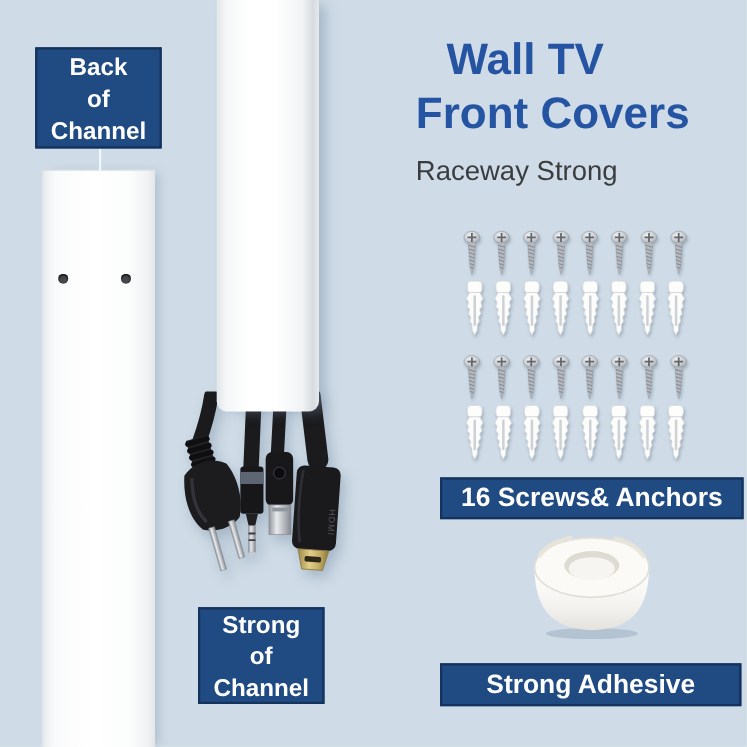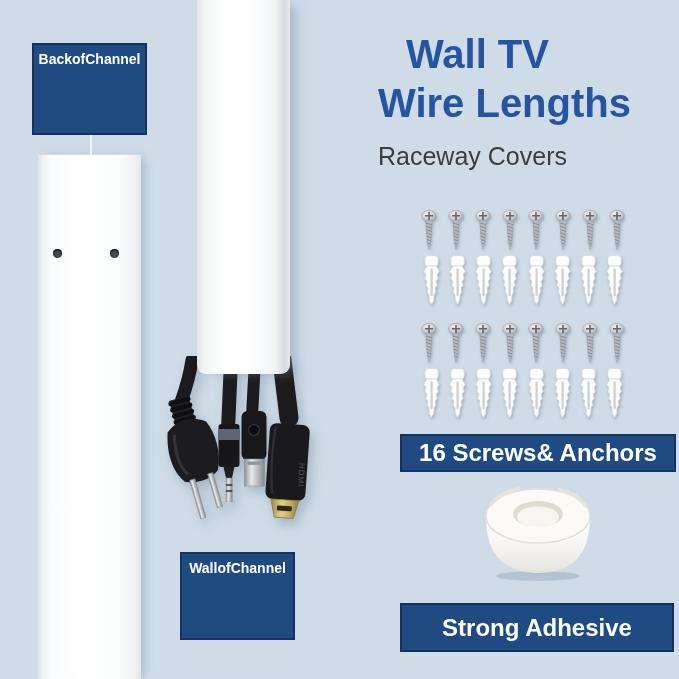--- a/index.html
+++ b/index.html
@@ -27,34 +27,34 @@
     background:linear-gradient(90deg,#e2e6e9 0%,#f4f6f7 9%,#ffffff 32%,#fefefe 58%,#f1f3f5 84%,#d7dbdf 94%,#e6e9ec 100%);
     box-shadow:8px 2px 12px -3px rgba(120,142,165,.5);
     z-index:2;
   }
   .pointer-line{
     position:absolute;left:90px;top:135px;width:2px;height:21px;
     background:rgba(243,249,253,.9);
   }
   
   .callout{
-    position:absolute;display:flex;flex-direction:row;justify-content:center;
-    text-align:center;color:#fff;font-weight:bold;font-size:14px;line-height:29px;
+    position:absolute;display:flex;flex-direction:column;justify-content:center;
+    text-align:center;color:#fff;font-weight:bold;font-size:22px;line-height:29px;
     background:#1f4a82;border:2px solid #15325c;box-sizing:border-box;
     z-index:4;
   }
   .callout-back{left:32px;top:43px;width:115px;height:92px;}
   .callout-front{left:180px;top:552px;width:115px;height:88px;}
   .badge{
     position:absolute;display:flex;align-items:center;justify-content:center;
     color:#fff;font-weight:bold;font-size:24px;
     background:#1f4a82;border:2px solid #15325c;box-sizing:border-box;
   }
   .badge-screws{left:400px;top:434px;width:276px;height:38px;}
-  .badge-adhesive{left:400px;top:603px;width:274px;height:49px;}
+  .badge-adhesive{left:400px;top:603px;width:274px;height:39px;}
   
   .title-block{position:absolute;left:378px;top:30px;width:300px;text-align:left;}
   .title-line{font-weight:bold;color:#2554a3;font-size:40px;line-height:49px;white-space:nowrap;}
   .title-line1{transform:translateX(28px);}
   .subtitle{color:#3a3c3e;font-size:25px;line-height:29px;font-weight:400;margin-top:14px;}
   
   .hw-grid{position:absolute;left:420px;top:209px;width:206px;z-index:1;}
   .hw-row{display:flex;justify-content:space-between;align-items:flex-start;}
   .hw-row.screw-row{height:43px;margin-bottom:3px;}
   .hw-row.anchor-row{height:62px;margin-bottom:5px;}
@@ -155,30 +155,30 @@
         <text x="6" y="-12" transform="rotate(90)" font-size="8" letter-spacing="1" fill="#56575e" font-family="Liberation Sans, sans-serif">HDMI</text>
         <path d="M-14,44 L14,44 L9.5,62 L-9.5,62 Z" fill="url(#goldG)" stroke="#8d7a3e" stroke-width="0.8"></path>
         <rect x="-7.5" y="50" width="15" height="5" rx="1.5" fill="#2c2717"></rect>
       </g>
     </g>
   </svg>
 
   <div class="front-channel"></div>
 
   <div class="callout callout-front">
-    <div>Wall</div>
+    <div>Strong</div>
     <div>of</div>
     <div>Channel</div>
   </div>
 
   <div class="title-block">
     <div class="title-line title-line1">Wall TV</div>
-    <div class="title-line">Wire Lengths</div>
+    <div class="title-line">Front Covers</div>
     <div class="subtitle">
-      <div>Raceway Covers</div>
+      <div>Raceway Strong</div>
     </div>
   </div>
 
   <div class="hw-grid">
       <div class="hw-row screw-row">
         <svg class="hw-item" width="18" height="43" viewBox="0 0 18 42">
     <ellipse cx="9" cy="6.3" rx="7.2" ry="5.6" fill="url(#silverR)" stroke="#9aa0a6" stroke-width="0.6"></ellipse>
     <path d="M9 2.4 V10.4 M5 6.3 H13" stroke="#61666d" stroke-width="1.6" fill="none"></path>
     <path d="M5.8 11 L12.2 11 L10.8 32 L9 40 L7.2 32 Z" fill="#b6bac0" stroke="#9aa0a6" stroke-width="0.5"></path>
     <g stroke="#868c93" stroke-width="1">

